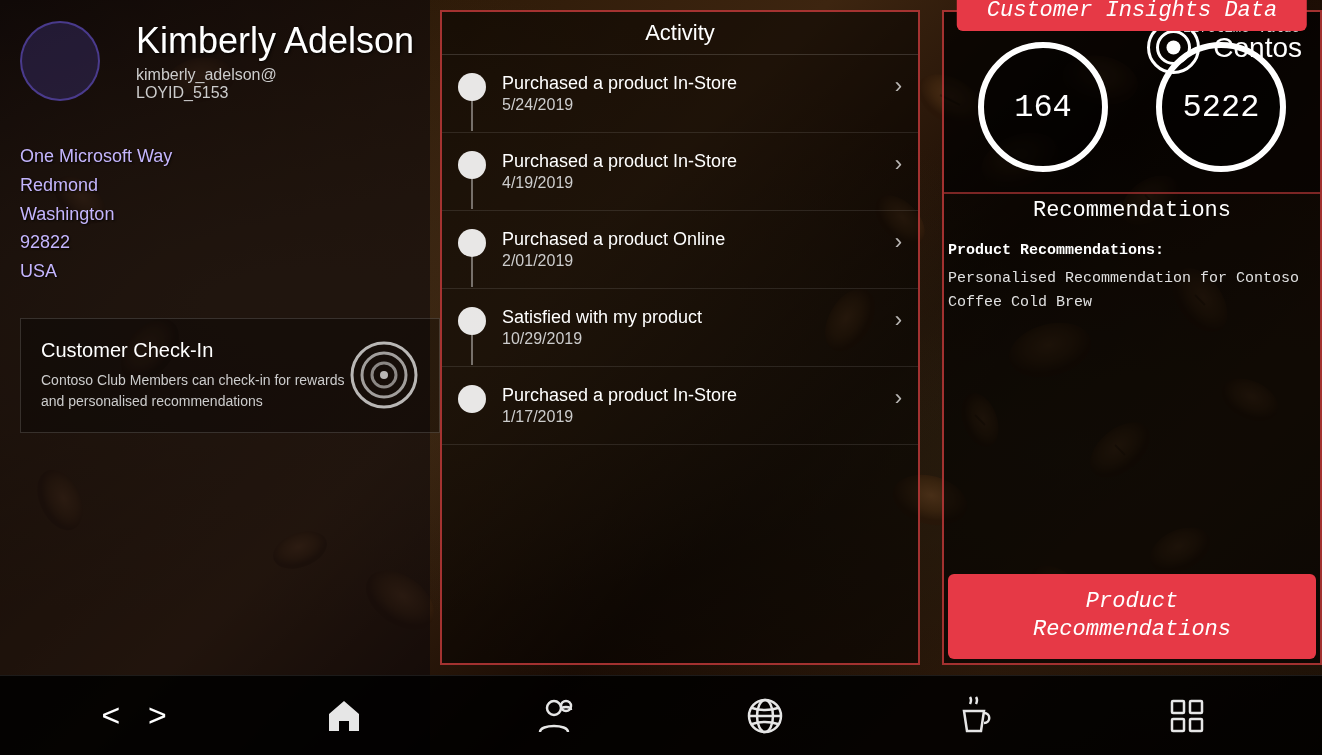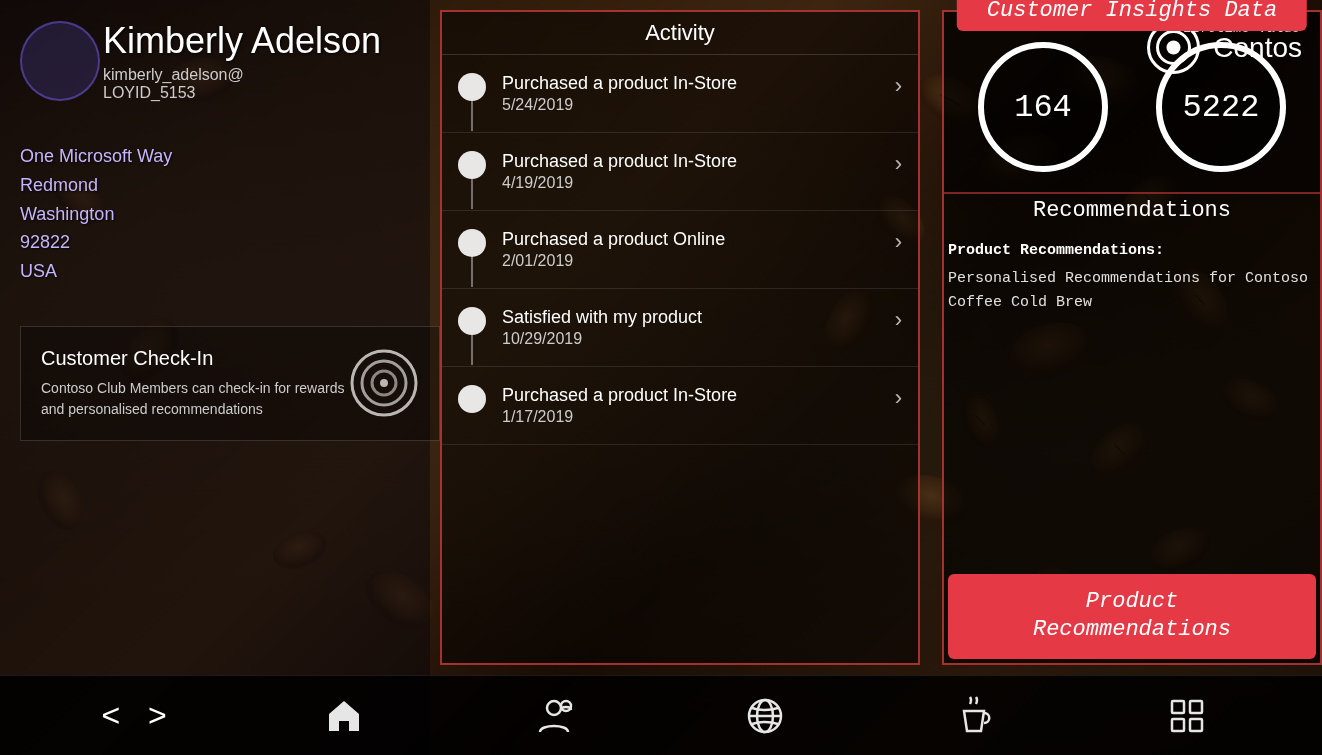--- a/index.html
+++ b/index.html
@@ -54,21 +54,21 @@
       width: 420px;
       flex-shrink: 0;
       display: flex;
       flex-direction: column;
       gap: 20px;
     }
 
     .user-header {
       display: flex;
       align-items: center;
-      gap: 3px;
+      gap: 36px;
     }
 
     .avatar-circle {
       width: 80px;
       height: 80px;
       border-radius: 50%;
       border: 2px solid rgba(100, 80, 200, 0.6);
       background: rgba(60, 50, 120, 0.4);
       flex-shrink: 0;
     }
@@ -98,21 +98,21 @@
       text-shadow: 1px 1px 2px rgba(0,0,0,0.8);
       margin-top: 20px;
     }
 
     .checkin-block {
       background: rgba(0,0,0,0.3);
       border: 1px solid rgba(255,255,255,0.15);
       padding: 20px;
       display: flex;
       align-items: center;
-      margin-top: 20px;
+      margin-top: 12px;
     }
 
     .checkin-text h3 {
       font-size: 20px;
       font-weight: 400;
       margin-bottom: 8px;
     }
 
     .checkin-text p {
       font-size: 14px;
@@ -562,21 +562,21 @@
             <div class="metric-circle">
               <span class="value">5222</span>
             </div>
           </div>
         </div>
 
         <div class="recommendations">
           <div class="rec-title">Recommendations</div>
           <div class="rec-body">
             <strong>Product Recommendations:</strong>
-            <span>Personalised Recommendations for Contoso Coffee Cold Brew</span>
+            <span>Personalised Recommendation for Contoso Coffee Cold Brew</span>
           </div>
           <div class="rec-button">
             <div>Product</div>
             <div>Recommendations</div>
           </div>
         </div>
       </div>
     </div>
   </div>
 

